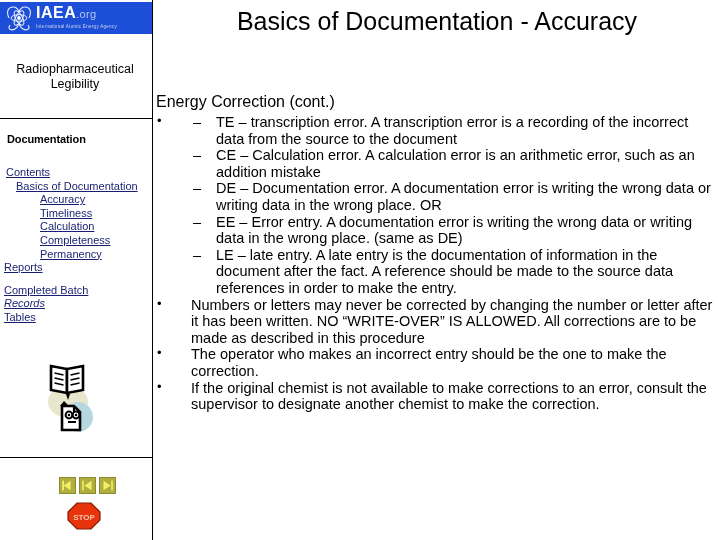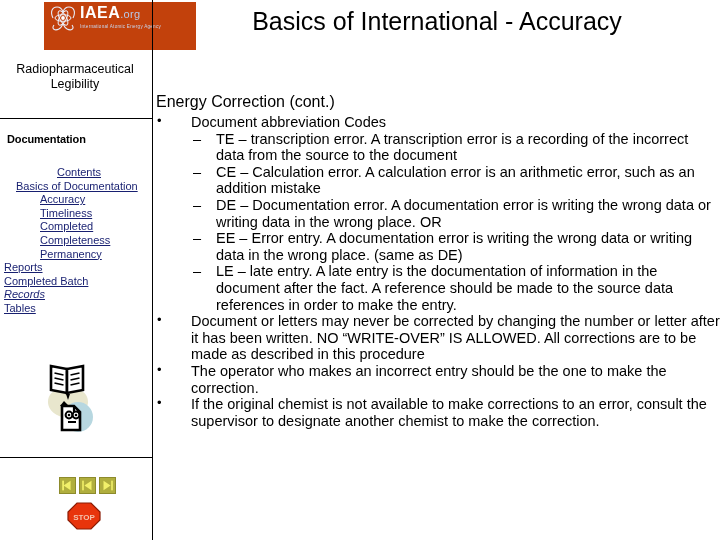--- a/index.html
+++ b/index.html
@@ -33,24 +33,23 @@
     height: 540px;
     background: #000000;
   }
 
   
   #logo-banner {
     position: absolute;
     left: 0;
     top: 2px;
     width: 152px;
-    height: 48px;
-    background: #c2410c;
+    height: 32px;
+    background: #1d4ed8;
     overflow: hidden;
-    margin-left: 44px;
   }
   #logo-emblem {
     position: absolute;
     left: 4px;
     top: 1px;
     width: 30px;
     height: 30px;
   }
   #logo-wordmark {
     position: absolute;
@@ -279,29 +278,29 @@
     </div>
   </div>
 
   <div id="course-title">Radiopharmaceutical Legibility</div>
 
   <div id="sidebar-hr-1"></div>
 
   <div id="nav-heading">Documentation</div>
 
   <div id="nav-list">
-      <span class="nav-link nav-indent-0" style="color: rgb(23, 31, 112); text-align: center;">Contents</span>
+      <span class="nav-link nav-indent-0" style="color: rgb(23, 31, 112);">Contents</span>
       <span class="nav-link nav-indent-1" style="color: rgb(23, 31, 112); padding-left: 12px;">Basics of Documentation</span>
       <span class="nav-link nav-indent-2" style="color: rgb(23, 31, 112);">Accuracy</span>
       <span class="nav-link nav-indent-2" style="color: rgb(23, 31, 112);">Timeliness</span>
-      <span class="nav-link nav-indent-2" style="color: rgb(23, 31, 112);">Completed</span>
+      <span class="nav-link nav-indent-2" style="color: rgb(23, 31, 112);">Calculation</span>
       <span class="nav-link nav-indent-2" style="color: rgb(23, 31, 112);">Completeness</span>
       <span class="nav-link nav-indent-2" style="color: rgb(23, 31, 112);">Permanency</span>
       <span class="nav-link nav-indent-1" style="color: rgb(23, 31, 112);">Reports</span>
-      <span class="nav-link nav-indent-1" style="color: rgb(23, 31, 112);">Completed Batch</span>
+      <span class="nav-link nav-indent-1" style="color: rgb(23, 31, 112); margin-top: 9px;">Completed Batch</span>
       <span class="nav-link nav-indent-1" style="color: rgb(23, 31, 112); font-style: italic;">Records</span>
       <span class="nav-link nav-indent-1" style="color: rgb(23, 31, 112);">Tables</span>
     </div>
 
   <div id="reading-icon">
     <svg viewBox="0 0 56 76" width="56" height="76">
       <path d="M6 42 C6 30 20 26 26 36 C32 26 46 30 46 42 C46 52 34 58 26 58 C18 58 6 52 6 42 Z" fill="#e8e6cd"></path>
       <circle cx="36" cy="57" r="15" fill="#b7d7e0"></circle>
       <g fill="none" stroke="#000000" stroke-width="2.6">
         <path d="M9 6 L9 30 L25 33 L25 9 Z" fill="#ffffff"></path>
@@ -357,28 +356,28 @@
     <svg viewBox="0 0 36 30" width="36" height="30">
       <polygon points="11,2 25,2 34,11 34,19 25,28 11,28 2,19 2,11" fill="#e8340c" stroke="#8a1c05" stroke-width="1.2"></polygon>
       <text x="18" y="18.5" text-anchor="middle" font-family="Liberation Sans, sans-serif" font-size="8" font-weight="bold" fill="#f4c3ae">STOP</text>
     </svg>
   </div>
 
 </div>
 <div id="sidebar-divider-right"></div>
 
 <div id="main">
-  <div id="slide-title">Basics of International - Accuracy</div>
+  <div id="slide-title">Basics of Documentation - Accuracy</div>
   <div id="content-head">Energy Correction (cont.)</div>
   <div id="bullets">
-      <div class="b1"><span class="mk">•</span><span>Document abbreviation Codes</span></div>
+      <div class="b1"><span class="mk">•</span></div>
       <div class="sub-group">
         <div class="b2"><span class="mk">–</span><span>TE – transcription error.  A transcription error is a recording of the incorrect data from the source to the document</span></div>
         <div class="b2"><span class="mk">–</span><span>CE – Calculation error.  A calculation error is an arithmetic error, such as an addition mistake</span></div>
         <div class="b2"><span class="mk">–</span><span>DE – Documentation error.  A documentation error is writing the wrong data or writing data in the wrong place. OR</span></div>
         <div class="b2"><span class="mk">–</span><span>EE – Error entry.  A documentation error is writing the wrong data or writing data in the wrong place. (same as DE)</span></div>
         <div class="b2"><span class="mk">–</span><span>LE – late entry.  A late entry is the documentation of information in the document after the fact.  A reference should be made to the source data references in order to make the entry.</span></div>
       </div>
-      <div class="b1"><span class="mk">•</span><span>Document or letters may never be corrected by changing the number or letter after it has been written.  NO “WRITE-OVER” IS ALLOWED.  All corrections are to be made as described in this procedure</span></div>
+      <div class="b1"><span class="mk">•</span><span>Numbers or letters may never be corrected by changing the number or letter after it has been written.  NO “WRITE-OVER” IS ALLOWED.  All corrections are to be made as described in this procedure</span></div>
       <div class="b1"><span class="mk">•</span><span>The operator who makes an incorrect entry should be the one to make the correction.</span></div>
       <div class="b1"><span class="mk">•</span><span>If the original chemist is not available to make corrections to an error, consult the supervisor to designate another chemist to make the correction.</span></div>
     </div>
 </div>
 
 </body></html>

